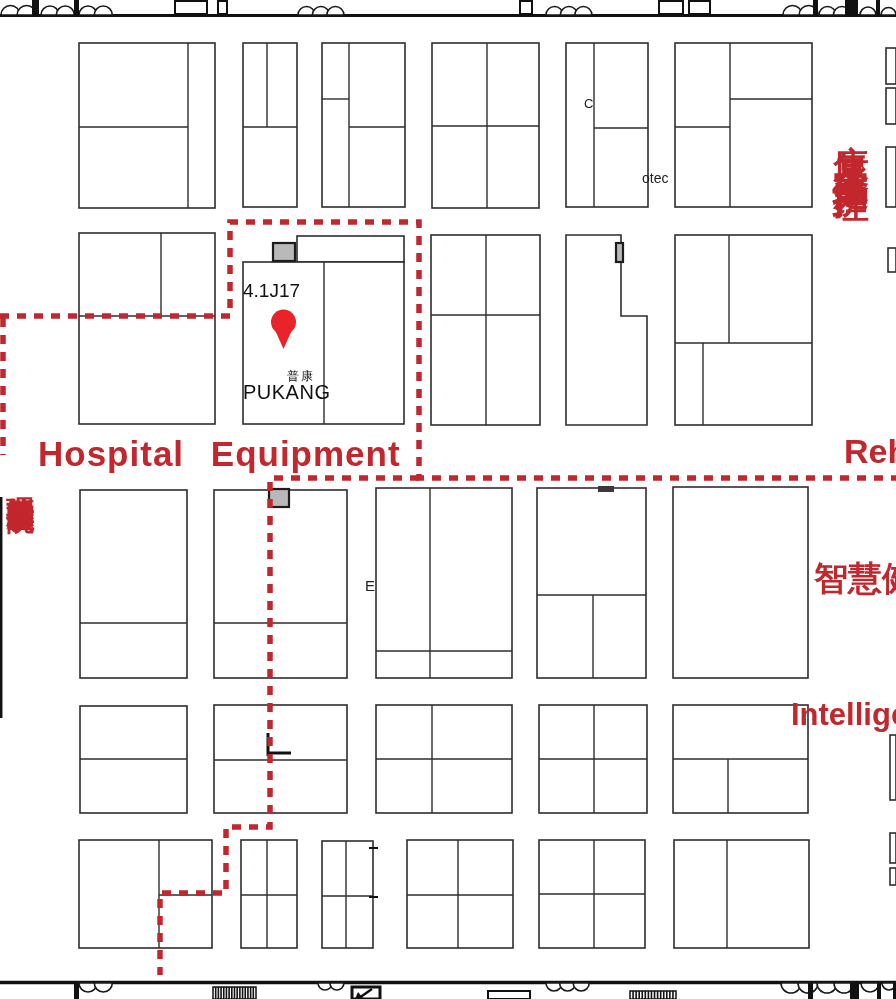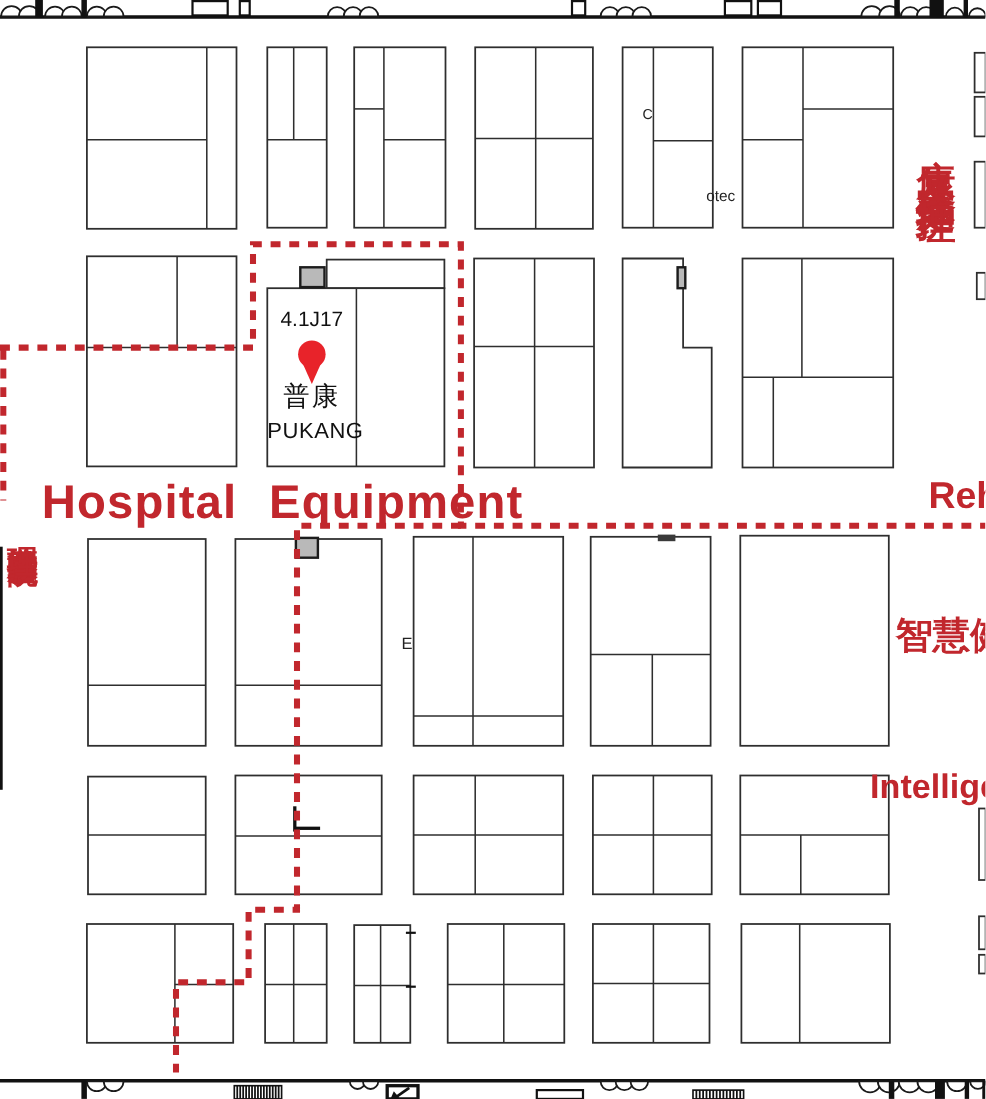--- a/index.html
+++ b/index.html
@@ -1,32 +1,32 @@
 <!DOCTYPE html>
 <html><head>
 <meta charset="utf-8">
 <style>
   html,body{margin:0;padding:0;background:#fff;}
   .plan{position:relative;width:896px;height:999px;background:#fff;overflow:hidden;
         font-family:"Liberation Sans",sans-serif;}
   .plan svg{position:absolute;left:0;top:0;}
   .lbl{position:absolute;white-space:nowrap;line-height:1;}
   .red{color:#c1272d;font-weight:700;}
-  .lbl-hospital{left:38px;top:436px;font-size:43px;font-weight:600;letter-spacing:1px;word-spacing:16px;}
+  .lbl-hospital{left:38px;top:436px;font-size:35px;font-weight:600;letter-spacing:1px;word-spacing:16px;}
   .lbl-reh{left:844px;top:434px;font-size:34px;font-weight:600;}
   .lbl-rehab-cn{left:833px;top:116px;font-size:36px;writing-mode:vertical-rl;letter-spacing:7px;}
   .lbl-leftzone-cn{left:6px;top:483px;font-size:28px;writing-mode:vertical-rl;letter-spacing:-1px;}
   .lbl-smart{left:814px;top:561px;font-size:34px;}
   .lbl-intellige{left:791px;top:699px;font-size:31px;font-weight:600;}
   .lbl-otec{left:642px;top:171px;font-size:14px;color:#222;text-align:center;}
   .lbl-e{left:365px;top:578px;font-size:15px;color:#222;}
   .lbl-c{left:584px;top:97px;font-size:13px;color:#222;}
-  .bl{position:absolute;left:243px;width:81px;text-align:center;color:#111;}
+  .bl{position:absolute;left:243px;width:81px;text-align:left;color:#111;}
   .booth-number{top:280px;font-size:19px;}
-  .booth-name-cn{top:344px;font-size:24px;letter-spacing:2px;}
+  .booth-name-cn{top:368px;font-size:12px;letter-spacing:2px;padding-left:44px;}
   .booth-name-en{top:381px;font-size:20px;letter-spacing:0.5px;}
 </style>
 </head>
 <body>
 
 <div class="plan">
   <svg id="plan-svg" width="896" height="999" viewBox="0 0 896 999">
       <line x1="0" y1="15.5" x2="896" y2="15.5" stroke="#111" stroke-width="3.2"></line>
       <line x1="0" y1="982.5" x2="896" y2="982.5" stroke="#111" stroke-width="3.4"></line>
       <line x1="1.2" y1="497" x2="1.2" y2="718" stroke="#111" stroke-width="2.5"></line>

